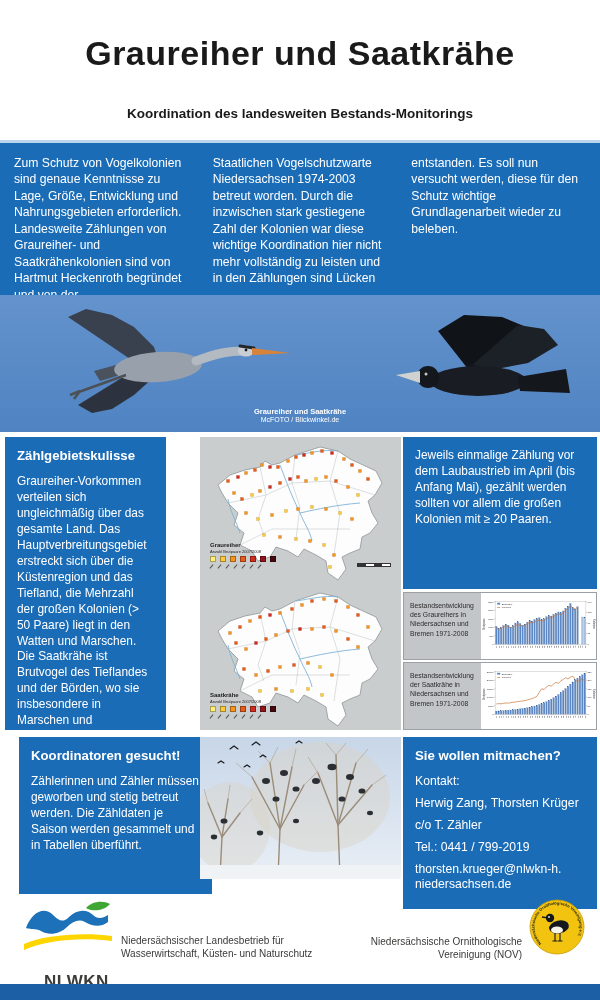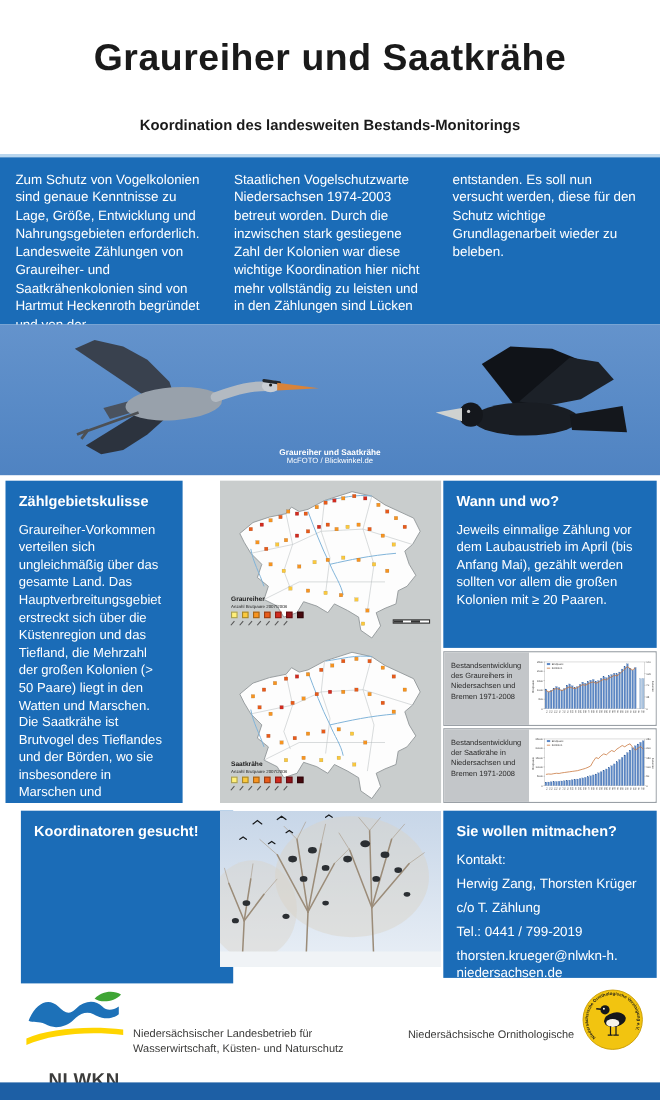--- a/index.html
+++ b/index.html
@@ -22,21 +22,21 @@
   #strip-caption{left:0;bottom:7px;width:100%;text-align:center;color:#fff;line-height:1.25;}
   #strip-caption .l1{font-size:7.5px;font-weight:bold;}
   #strip-caption .l2{font-size:7px;}
   
   .bluebox{background:#1b6cb7;color:#fff;box-sizing:border-box;padding:11px 12px;}
   .bluebox h3{margin:0 0 11px 0;font-size:13.2px;font-weight:bold;}
   .bluebox .body{font-size:11.9px;line-height:1.34;}
   #box-zaehl{top:437px;left:5px;width:161px;height:293px;}
   #box-wann{top:437px;left:403px;width:194px;height:152px;}
   #box-koord{top:737px;left:5px;width:193px;height:157px;margin-left:14px;}
-  #box-mit{top:737px;left:403px;width:194px;height:152px;}
+  #box-mit{top:737px;left:403px;width:194px;height:172px;}
   .mit-line{font-size:12.2px;line-height:1.15;margin-bottom:8px;}
   .mit-line.tight{margin-bottom:1px;}
   
   #map-panel{top:437px;left:200px;width:201px;height:293px;background:#c9cdcd;}
   .map-wrap{position:relative;width:201px;height:146px;}
   .map-wrap svg{display:block;}
   .map-legend{position:absolute;left:10px;color:#1c1c1c;}
   #legend-graureiher{bottom:14px;}
   #legend-saatkraehe{bottom:10px;}
   .map-legend .lt{font-size:6px;font-weight:bold;}
@@ -292,21 +292,20 @@
           <i></i>
           <i></i>
           <i></i>
           <i></i>
         </div>
     </div>
   </div>
 </div>
 
 <div class="abs bluebox" id="box-wann">
-  <h3>Wann und wo?</h3>
   <div class="body">Jeweils einmalige Zählung vor dem Laubaustrieb im April (bis Anfang Mai), gezählt werden sollten vor allem die großen Kolonien mit ≥ 20 Paaren.</div>
 </div>
 
 <div class="abs chart-panel" id="chart-panel-0">
   <div class="chart-caption">Bestandsentwicklung des Graureihers in Niedersachsen und Bremen 1971-2008</div>
   <div class="chart-plot" id="chart-svg-0">
       <svg viewBox="0 0 114 64" width="100%" height="100%">
         <rect x="0" y="0" width="114" height="64" fill="#fff"></rect>
         <rect x="14" y="8" width="90" height="42" fill="#fff" stroke="#999" stroke-width="0.3"></rect>
         <rect x="14.43" y="32.36" width="1.5" height="17.64" fill="#5b87c5" stroke="#2f5a96" stroke-width="0.15"></rect>
@@ -528,20 +527,21 @@
         <line x1="16" y1="13.6" x2="19" y2="13.6" stroke="#c8763c" stroke-width="0.7"></line>
         <text x="20.5" y="14.5" font-size="2.4" fill="#333">Kolonien</text>
         <text x="4" y="30" font-size="2.6" fill="#444" transform="rotate(-90 4 30)" text-anchor="middle">Brutpaare</text>
         <text x="111" y="30" font-size="2.6" fill="#444" transform="rotate(90 111 30)" text-anchor="middle">Kolonien</text>
       </svg>
     </div>
 </div>
 
 <div class="abs bluebox" id="box-koord">
   <h3>Koordinatoren gesucht!</h3>
+  <div class="body">Zählerinnen und Zähler müssen geworben und stetig betreut werden. Die Zähldaten je Saison werden gesammelt und in Tabellen überführt.</div>
 </div>
 
 <div class="abs" id="photo-trees">
   <svg width="201" height="142" viewBox="0 0 201 142">
     <defs>
       <linearGradient id="skyg" x1="0" y1="0" x2="0" y2="1">
         <stop offset="0" stop-color="#c7d6e8"></stop>
           <stop offset="1" stop-color="#e9eff6"></stop>
       </linearGradient>
     </defs>
@@ -594,38 +594,39 @@
         <path d="M44,30 l3,-2 l3,2"></path>
     </g>
     <rect y="128" width="201" height="14" fill="#f0f3f6"></rect>
   </svg>
 </div>
 
 <div class="abs bluebox" id="box-mit">
   <h3>Sie wollen mitmachen?</h3>
   <div class="mit-line">Kontakt:</div>
   <div class="mit-line">Herwig Zang, Thorsten Krüger</div>
-  <div class="mit-line">c/o T. Zählung</div>
+  <div class="mit-line">c/o T. Zähler</div>
   <div class="mit-line">Tel.: 0441 / 799-2019</div>
   <div class="mit-line tight">thorsten.krueger@nlwkn-h.</div>
   <div class="mit-line tight">niedersachsen.de</div>
 </div>
 
 <svg class="abs" id="nlwkn-logo" viewBox="0 0 92 62">
   <path d="M4,30 C10,14 22,8 31,17 C37,23 41,25 47,19 C55,11 65,11 71,17 C75,21 80,21 86,17 L86,24 C78,30 70,28 63,24 C57,21 51,23 45,29 C38,36 27,38 19,33 C13,30 8,32 4,30 Z" fill="#1d71b8"></path>
   <path d="M64,10 C70,3 81,2 88,6 C82,13 70,14 64,10 Z" fill="#3fa535"></path>
   <path d="M2,46 C22,37 60,34 90,38 L90,43 C60,39 24,42 2,52 Z" fill="#ffd500"></path>
 </svg>
 <div class="abs" id="nlwkn-acronym">NLWKN</div>
 <div class="abs" id="nlwkn-name">
   <div>Niedersächsischer Landesbetrieb für</div>
   <div>Wasserwirtschaft, Küsten- und Naturschutz</div>
 </div>
 <div class="abs" id="nov-name">
   <div>Niedersächsische Ornithologische</div>
+  <div>Vereinigung (NOV)</div>
 </div>
 <svg class="abs" id="nov-logo" viewBox="0 0 56 56">
   <defs>
     <path id="ringpath" d="M28,50.5 A22.5,22.5 0 1 1 28.01,50.5"></path>
   </defs>
   <circle cx="28" cy="28" r="27" fill="#f2c410" stroke="#c79a00" stroke-width="0.8"></circle>
   <text font-size="4" fill="#1a1a1a" font-weight="bold">
     <textPath href="#ringpath" startOffset="12%">Niedersächsische  Ornithologische  Vereinigung e.V.</textPath>
   </text>
   <g>

